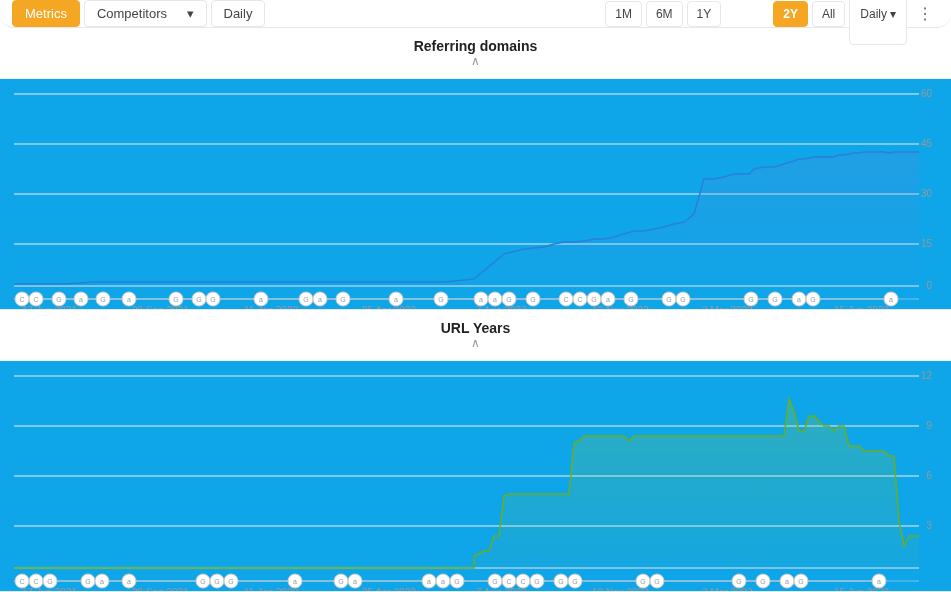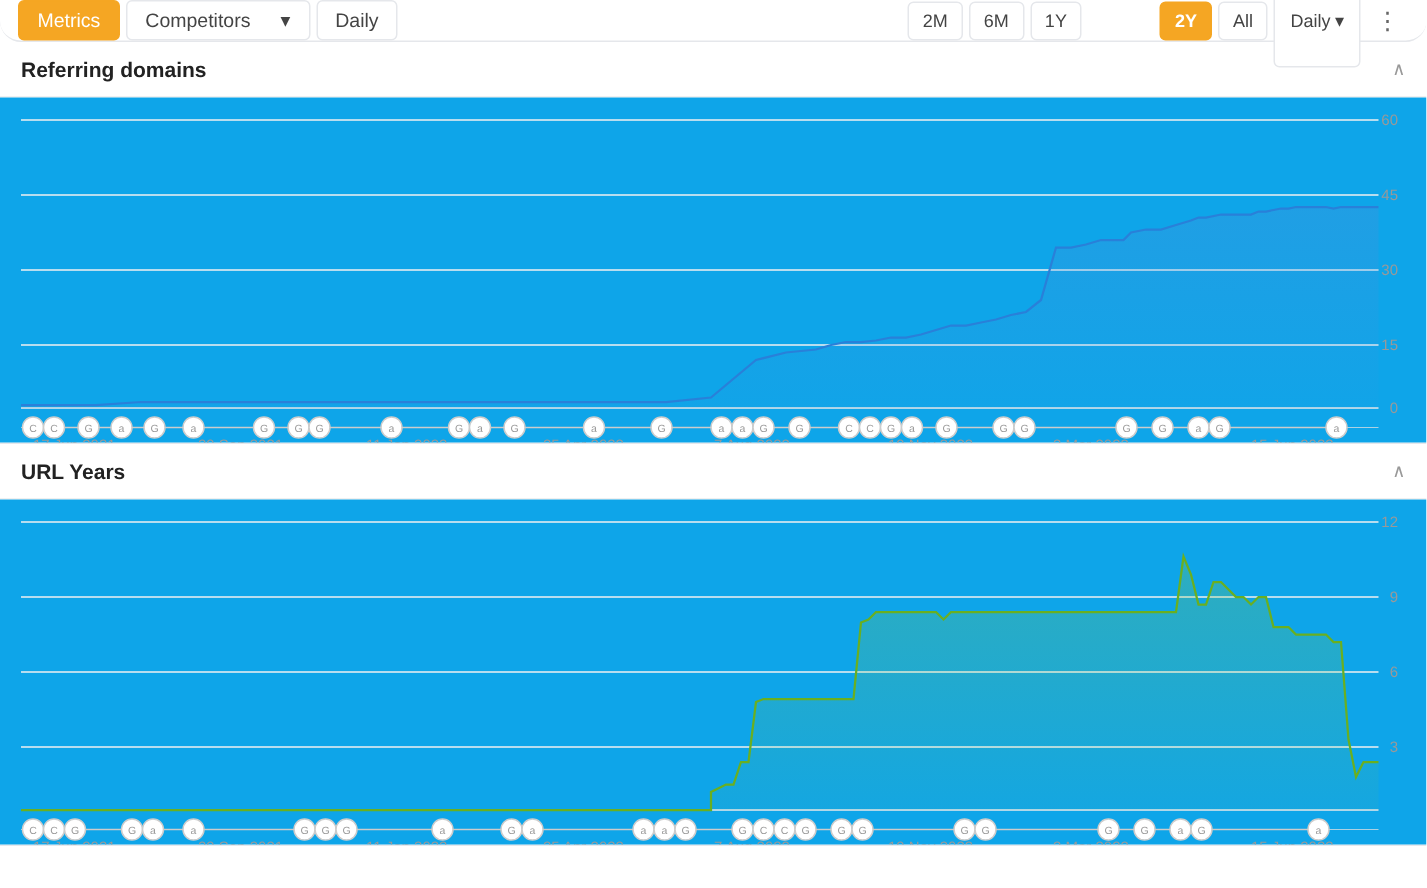--- a/index.html
+++ b/index.html
@@ -92,20 +92,21 @@
     
     .section {
       border-bottom: 1px solid #e5e7eb;
     }
     .section-header {
       display: flex;
       align-items: center;
       justify-content: space-between;
       padding: 10px 14px;
       border-bottom: 1px solid #f0f0f0;
+      flex-direction: column;
     }
     .section-title {
       font-size: 14px;
       font-weight: 600;
       color: #222;
     }
     .chevron {
       color: #999;
       font-size: 12px;
     }
@@ -134,21 +135,21 @@
 <div class="top-nav">
   <div class="nav-left">
     <button class="nav-btn active">Metrics</button>
     <button class="nav-btn dropdown">
       <span>Competitors</span>
       <span>▾</span>
     </button>
     <button class="nav-btn">Daily</button>
   </div>
   <div class="nav-right">
-    <button class="time-btn">2M</button>
+    <button class="time-btn">1M</button>
     <button class="time-btn">6M</button>
     <button class="time-btn">1Y</button>
     <button class="time-btn active">2Y</button>
     <button class="time-btn">All</button>
     <button class="daily-btn">
       <span>Daily</span>
       <span>▾</span>
     </button>
     <button class="more-btn">⋮</button>
   </div>

